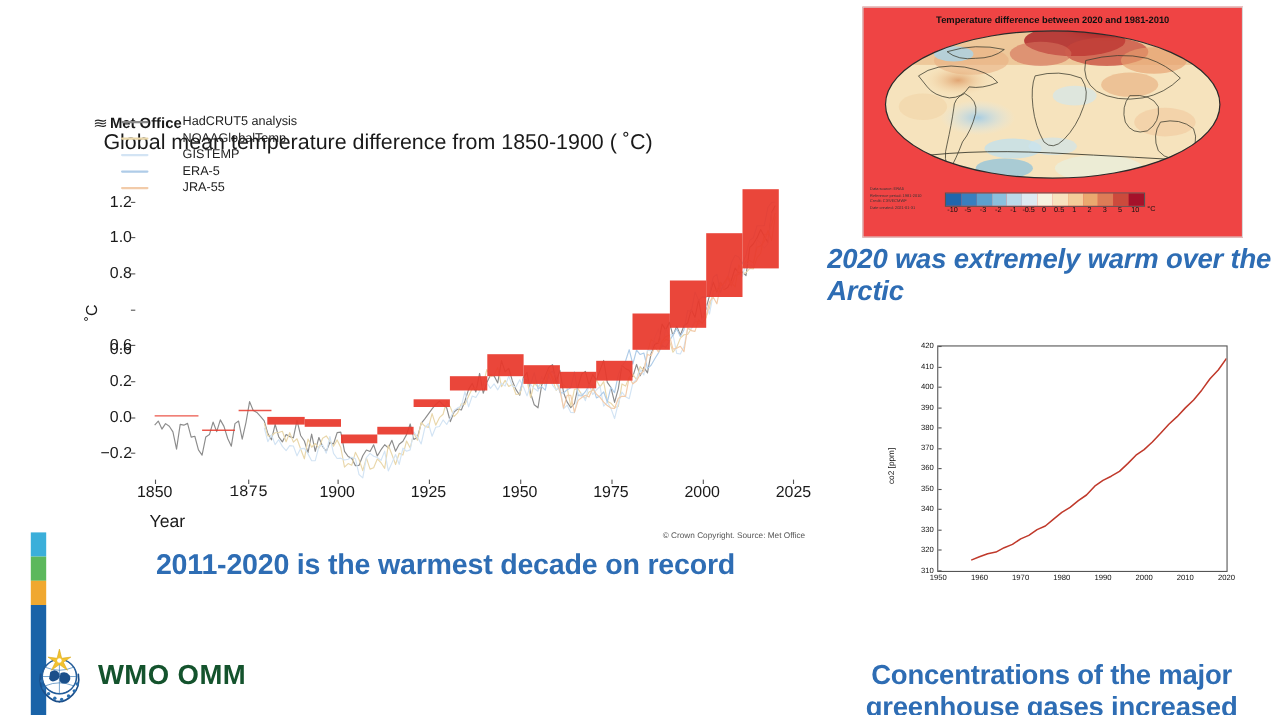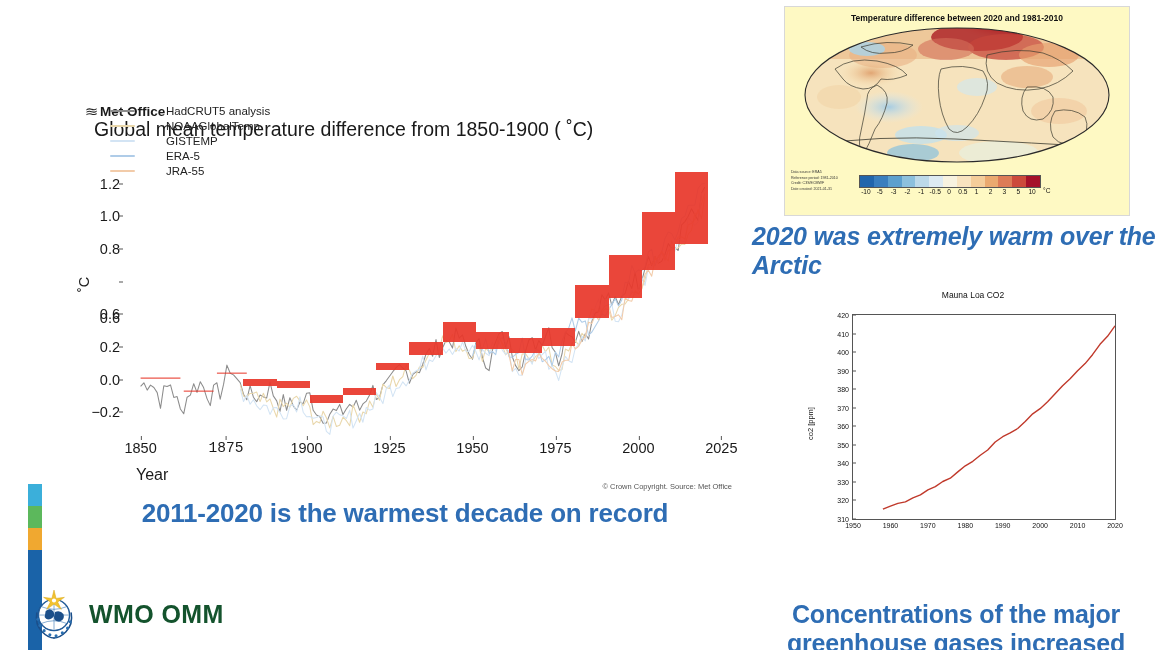--- a/index.html
+++ b/index.html
@@ -52,21 +52,21 @@
   #chart-legend{position:absolute;left:50px;top:4px;z-index:6;}
   #chart-legend .lg-row{display:flex;align-items:center;gap:7px;height:14px;margin-bottom:1px;}
   #chart-legend .lg-swatch{width:25px;height:2.5px;border-radius:1px;}
   #chart-legend .lg-label{font-size:11.5px;color:#222;white-space:nowrap;padding-left:24px;}
 
   svg.series-svg{position:absolute;left:0;top:0;width:604px;height:268px;overflow:visible;}
   .decade-bar{position:absolute;background:#E8382B;opacity:.93;}
 
   
   #map-panel{position:absolute;left:784px;top:6px;width:344px;height:208px;
-             background:#fef9c3;border:1px solid #d8d8d8;}
+             background:#ef4444;border:1px solid #d8d8d8;}
   #map-title{position:absolute;left:0;top:6px;width:100%;text-align:center;
              font-size:8.5px;color:#111;font-weight:600;}
   #map-globe{position:absolute;left:16px;top:18px;width:312px;height:140px;}
   #map-meta{position:absolute;left:6px;top:163px;font-size:3.6px;color:#333;line-height:1.55;}
   #map-colorbar{position:absolute;left:74px;top:168px;width:180px;height:11px;display:flex;border:.5px solid #555;}
   #map-colorbar span{flex:1;height:100%;}
   #map-cb-ticks{position:absolute;left:64px;top:181px;width:200px;height:12px;}
   #map-cb-ticks span{position:absolute;font-size:6.6px;color:#111;transform:translateX(-50%);}
   #map-cb-unit{position:absolute;left:258px;top:180px;font-size:6.6px;color:#111;}
 
@@ -312,21 +312,20 @@
         <span style="left: 127.692px;">1</span>
         <span style="left: 141.538px;">2</span>
         <span style="left: 155.385px;">3</span>
         <span style="left: 169.231px;">5</span>
         <span style="left: 183.077px;">10</span>
       </div>
     <div id="map-cb-unit">°C</div>
   </div>
 
   <div id="co2-panel">
-    <div id="co2-title">Mauna Loa CO2</div>
     <div id="co2-ylabel">co2 [ppm]</div>
     <div id="co2-plot">
       <svg class="co2-svg" id="co2-svg" viewBox="0 0 262 204" preserveAspectRatio="none">
           <polyline points="29.9,194.2 37.4,191.2 44.9,188.4 52.4,186.9 59.9,182.9 67.4,179.9 74.9,174.9 82.3,171.7 89.8,166.5 97.3,163.2 104.8,156.9 112.3,150.8 119.8,146.3 127.3,140.2 134.7,135.0 142.2,127.0 149.7,121.7 157.2,117.9 164.7,113.5 172.2,106.5 179.7,98.8 187.1,93.7 194.6,86.8 202.1,78.8 209.6,70.7 217.1,63.8 224.6,55.8 232.1,48.6 239.5,39.7 247.0,29.3 254.5,21.3 262.0,10.8" fill="none" stroke="#c0392b" stroke-width="1.4" stroke-linejoin="round" vector-effect="non-scaling-stroke"></polyline>
         </svg>
     <div class="co2-ytick" style="top: 204px;">310</div>
         <div class="co2-ytick-mark" style="top: 204px;"></div>
         <div class="co2-ytick" style="top: 185.455px;">320</div>
         <div class="co2-ytick-mark" style="top: 185.455px;"></div>
         <div class="co2-ytick" style="top: 166.909px;">330</div>

